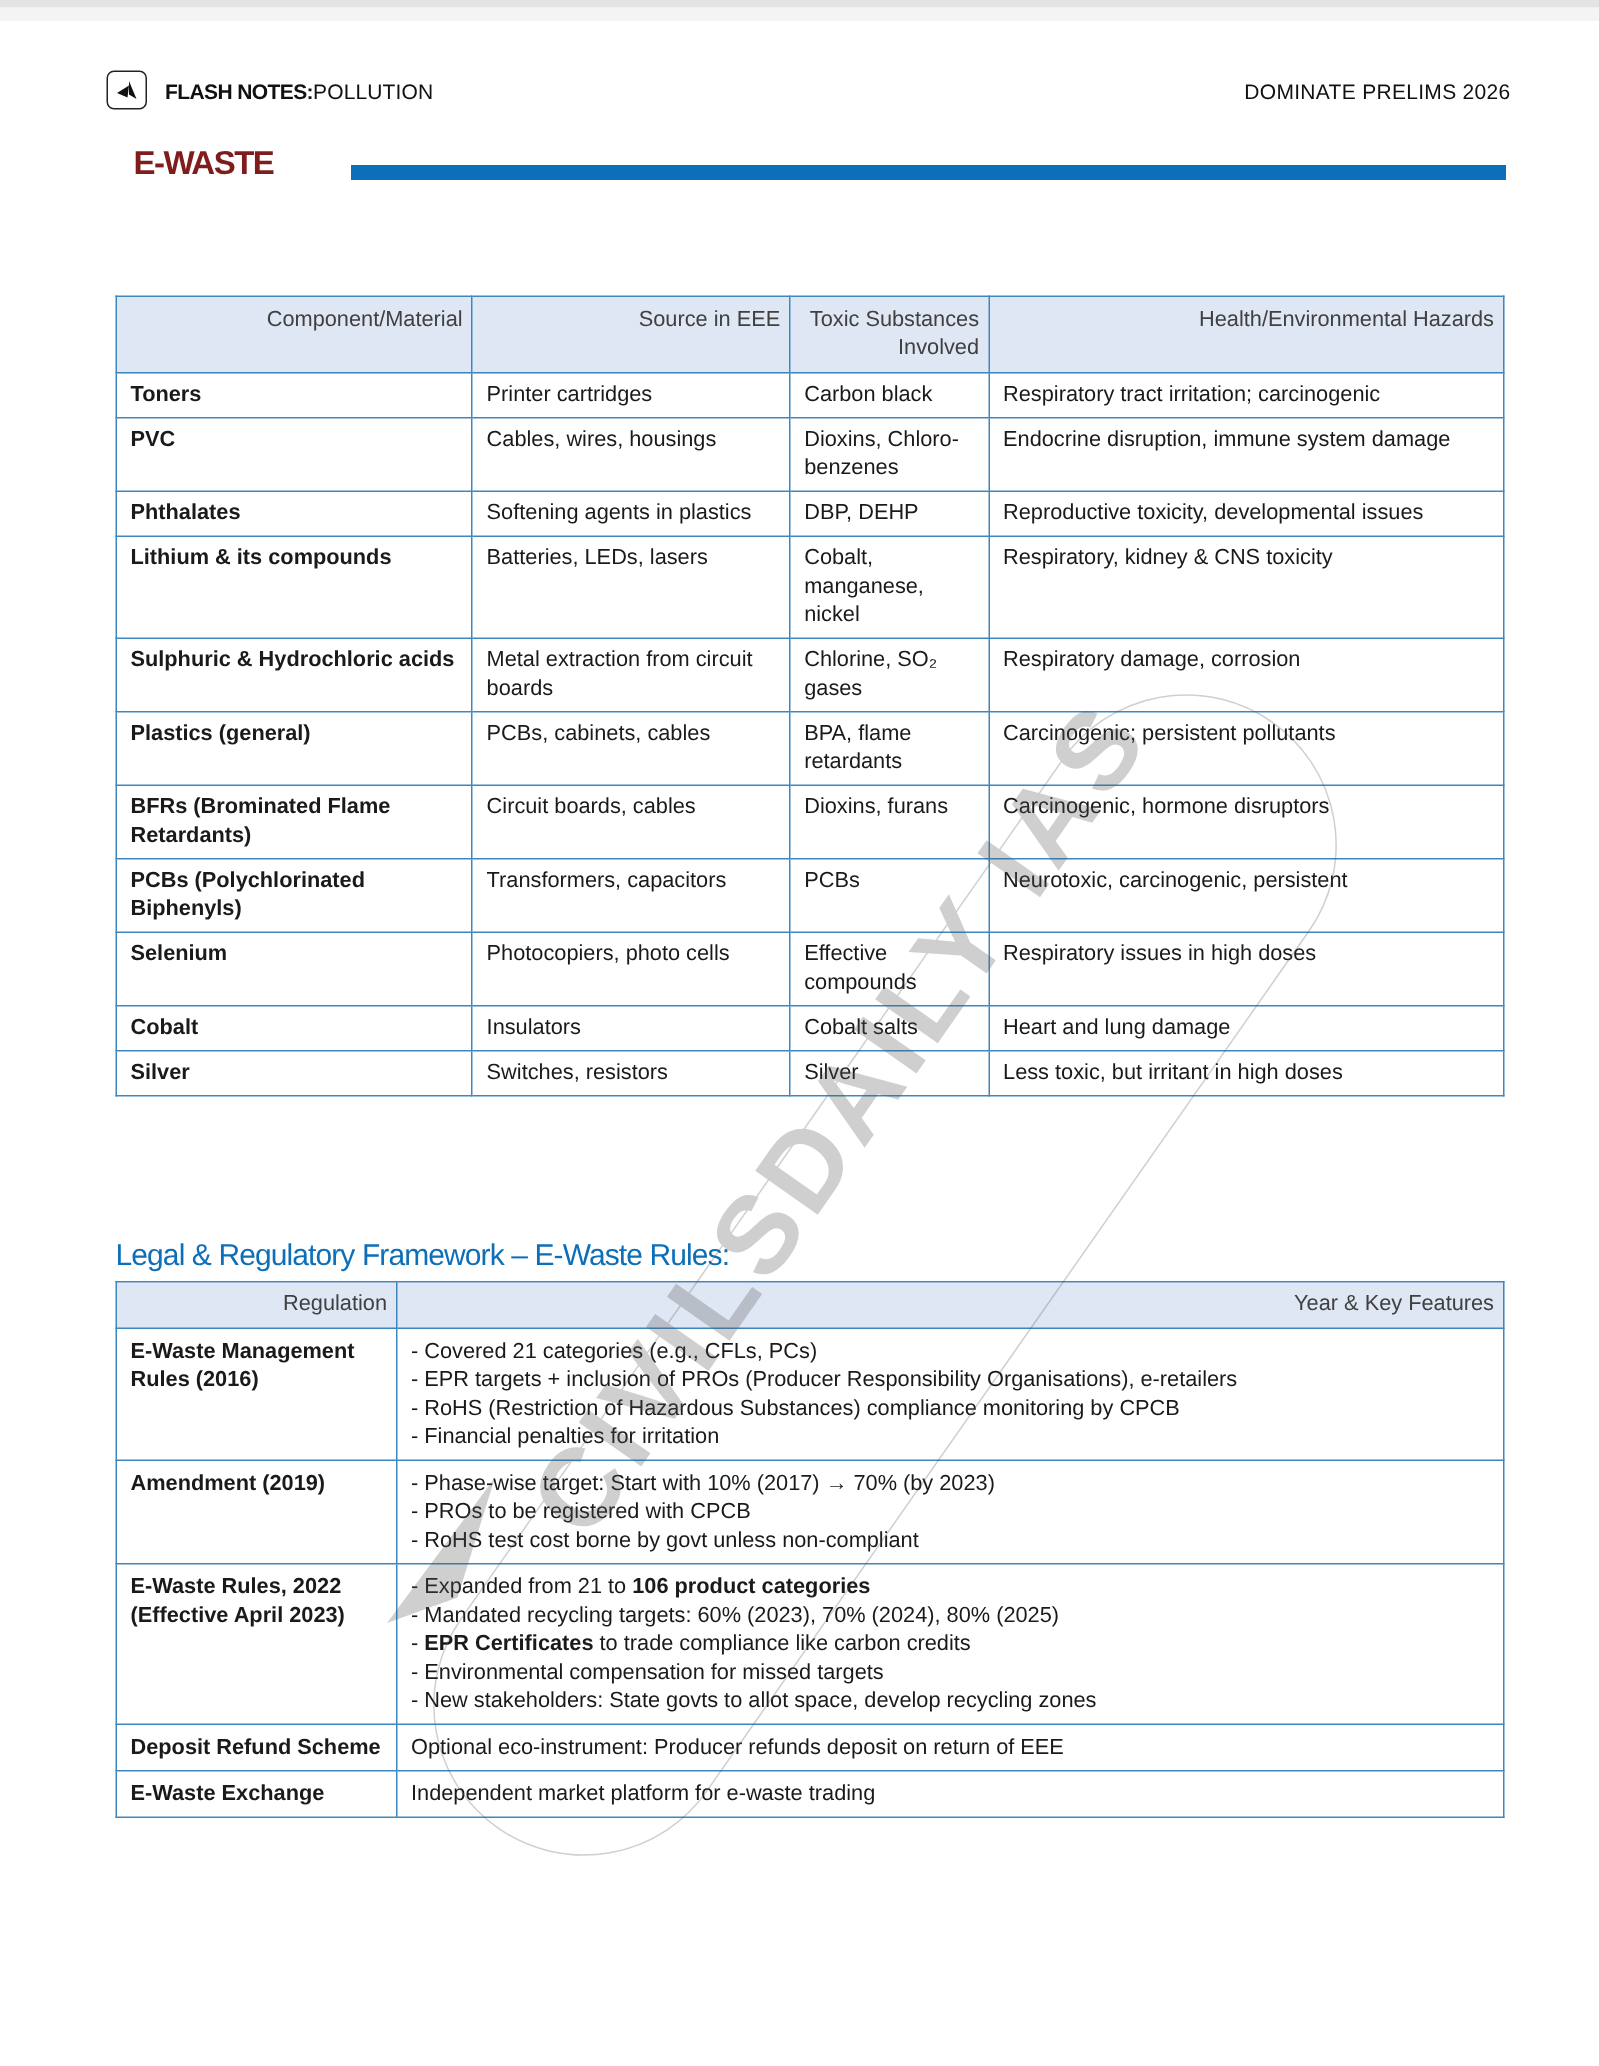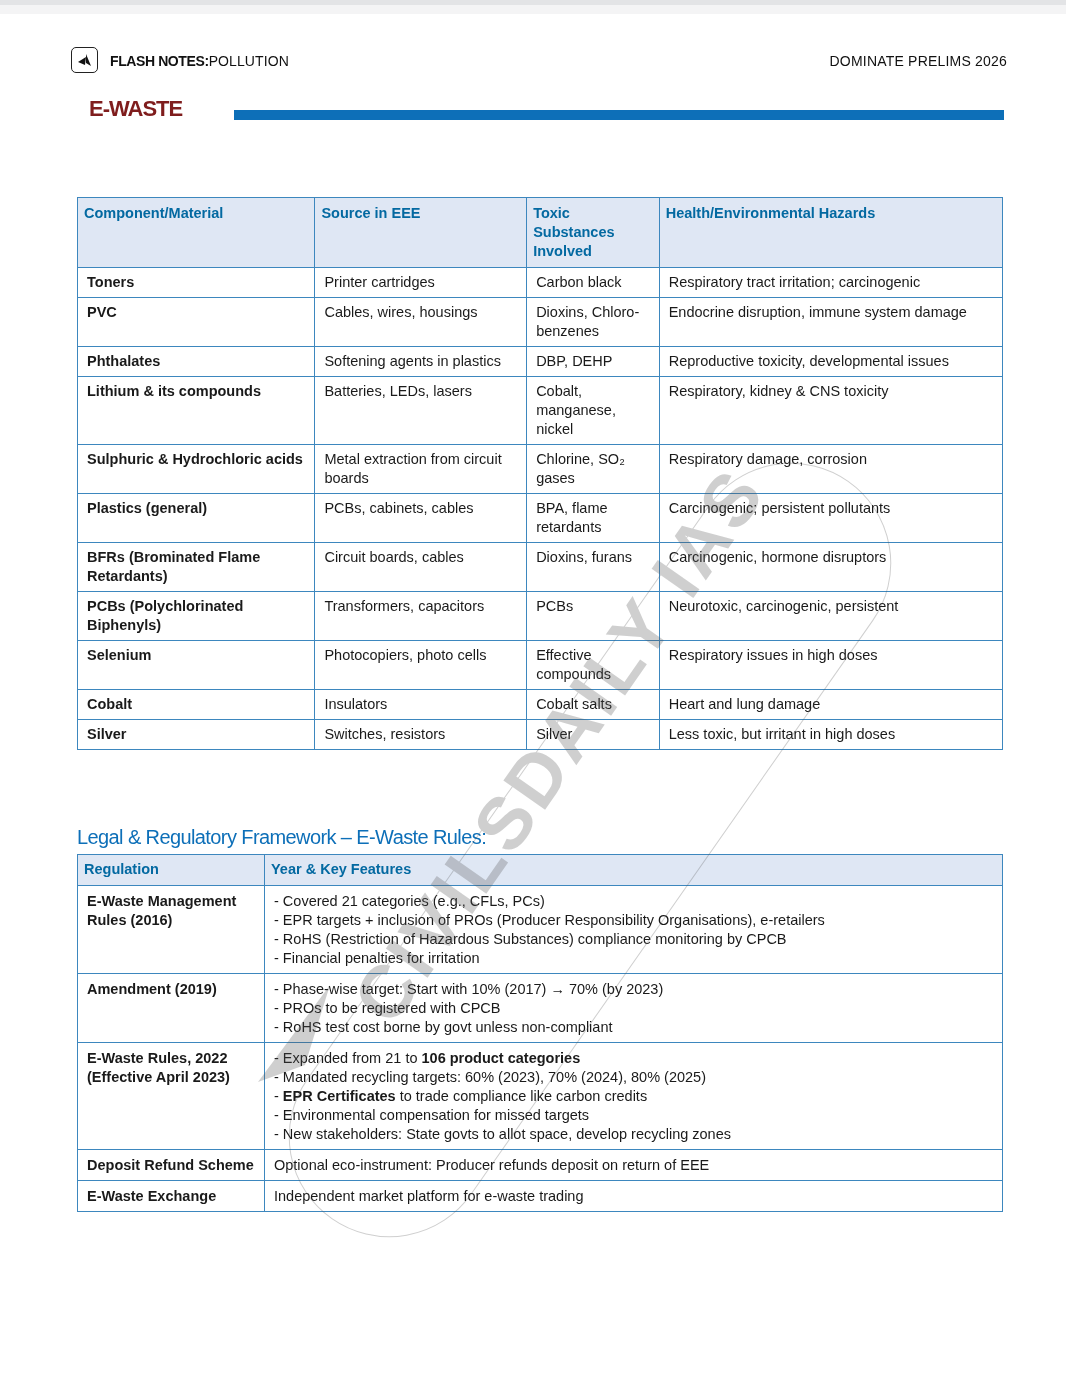--- a/index.html
+++ b/index.html
@@ -13,21 +13,21 @@
     .logo-box { position: absolute; left: 0; top: 1px; width: 27px; height: 26px; border: 1.5px solid #222; border-radius: 5px; display: flex; align-items: center; justify-content: center; }
     .header-left { position: absolute; left: 39px; top: 7px; font-size: 14px; letter-spacing: 0.1px; color: #111; }
     .header-left b { font-weight: 700; letter-spacing: -0.4px; }
     .header-right { position: absolute; right: 0; top: 7px; font-size: 14px; color: #111; letter-spacing: 0.2px; }
 
     .title { position: absolute; left: 77px; top: 96px; font-size: 22px; font-weight: 700; color: #7f1d1d; letter-spacing: -1px; margin-left: 12px; }
     .title-bar { position: absolute; left: 234px; top: 110px; width: 770px; height: 10px; background: #0d6fb8; }
 
     table { border-collapse: collapse; position: absolute; font-size: 14.5px; }
     td, th { border: 1.5px solid #3d87be; vertical-align: top; text-align: left; line-height: 19px; }
-    th { background: #dfe7f4; font-weight: 700; text-align: left; color: #0369a1; }
+    th { background: #dfe7f4; font-weight: 400; text-align: right; color: #404040; }
 
     .t1 { left: 77px; top: 197px; width: 926px; }
     .t1 th { padding: 6px 6px 6px 6px; height: 49px; }
     .t1 td { padding: 5px 9px 5px 9px; }
     .t1 td.comp { font-weight: 700; }
     .t1 .c1 { width: 231px; } .t1 .c2 { width: 206px; } .t1 .c3 { width: 129px; } .t1 .c4 { width: 334px; }
 
     .section-title { position: absolute; left: 77px; top: 826px; font-size: 20px; font-weight: 400; color: #0d6fb8; letter-spacing: -0.6px; }
 
     .t2 { left: 77px; top: 854px; width: 926px; }

